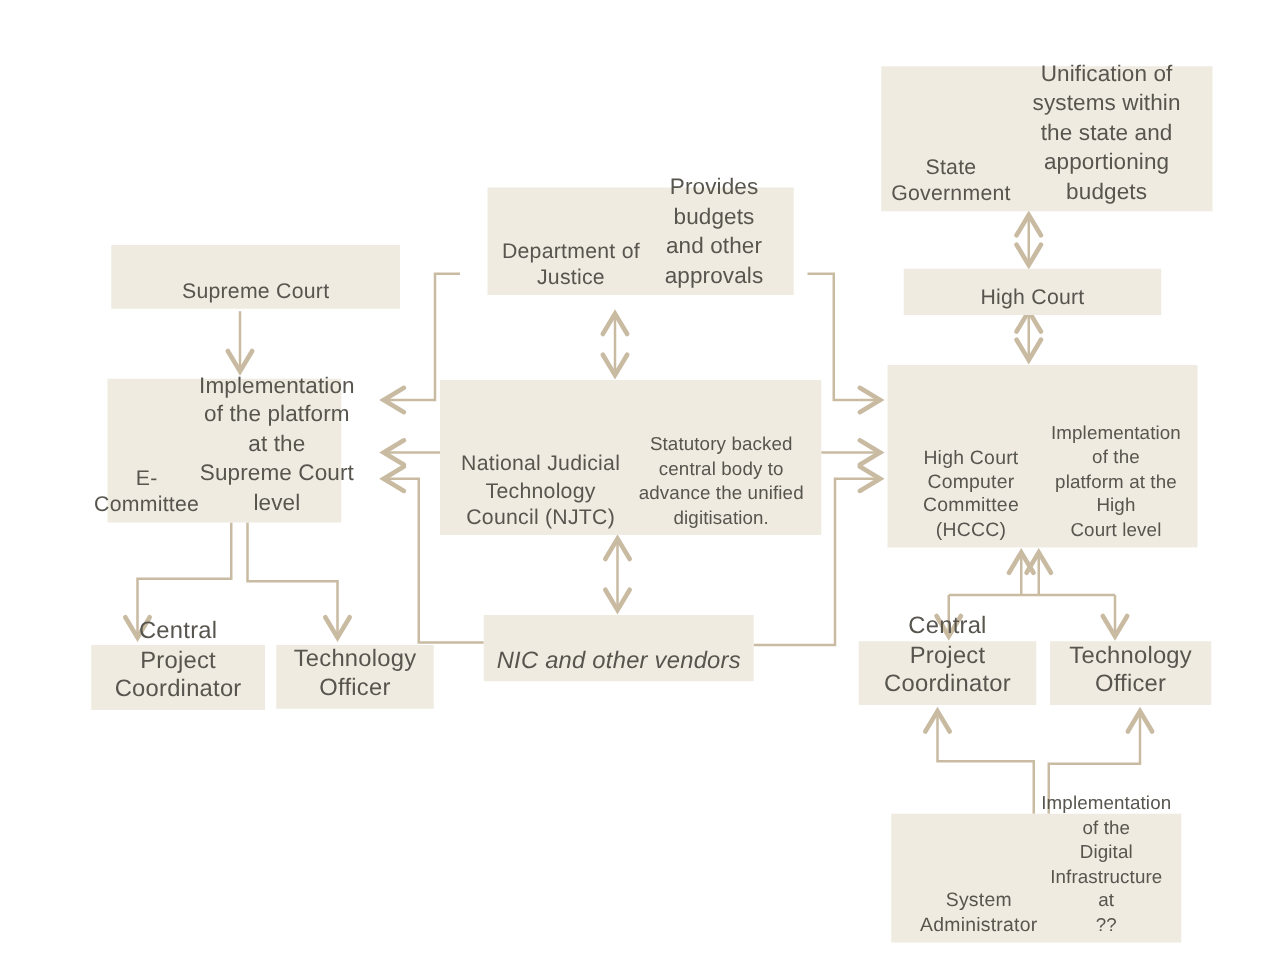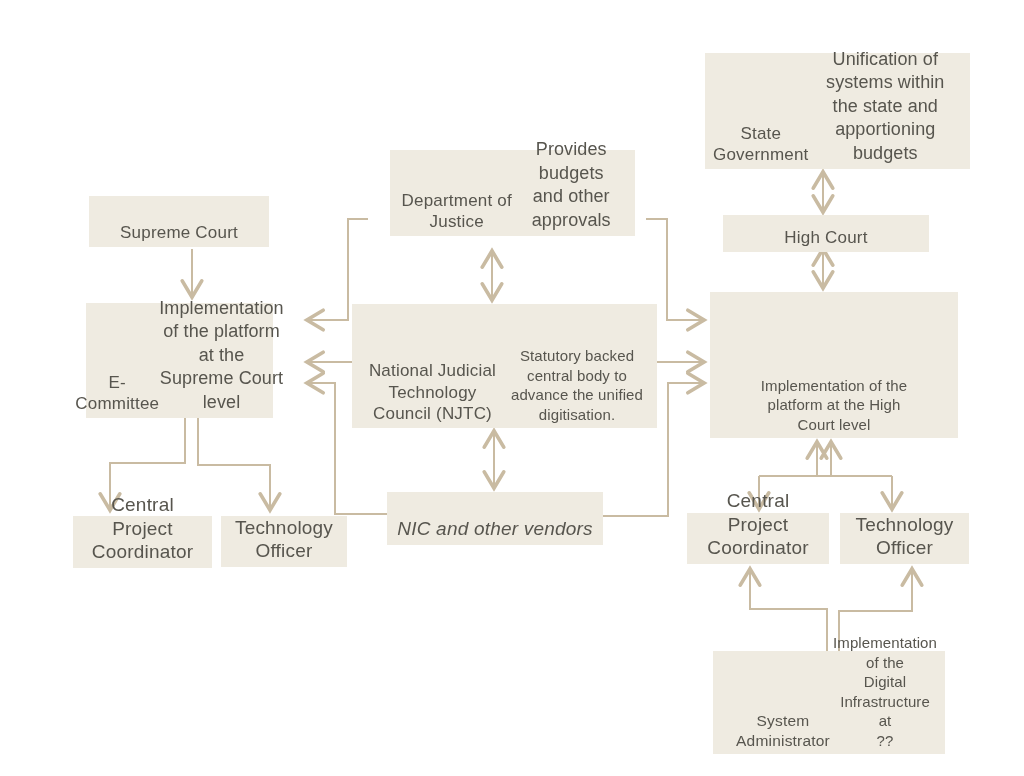--- a/index.html
+++ b/index.html
@@ -53,21 +53,21 @@
       <path d="M759,476 L892,476"></path>
       <path d="M817,476 L817,443" marker-end="url(#ah)"></path>
       <path d="M831,476 L831,443" marker-end="url(#ah)"></path>
       <path d="M759,476 L759,508" marker-end="url(#ah)"></path>
       <path d="M892,476 L892,508" marker-end="url(#ah)"></path>
       <path d="M827,651 L827,609 L750,609 L750,570" marker-end="url(#ah)"></path>
       <path d="M839,651 L839,611 L912,611 L912,570" marker-end="url(#ah)"></path>
     </g>
   </svg>
 
-  <div class="node" style="left:89px;top:196px;width:180px;height:51px;">
+  <div class="node" style="left:89px;top:196px;width:231px;height:51px;">
     <div class="node-title">Supreme Court</div>
   </div>
 
   <div class="node" style="left:86px;top:303px;width:187px;height:115px;">
     <div class="node-title">E-Committee</div>
     <div class="node-body">Implementation
 of the platform at the
 Supreme Court level</div>
   </div>
 
@@ -103,20 +103,22 @@
     <div class="node-body" style="margin-top:2px;">Unification of systems within
 the state and apportioning
 budgets</div>
   </div>
 
   <div class="node" style="left:723px;top:215px;width:206px;height:37px;">
     <div class="node-title">High Court</div>
   </div>
 
   <div class="node" style="left:710px;top:292px;width:248px;height:146px;">
+    <div class="node-title md">High Court Computer
+Committee (HCCC)</div>
     <div class="node-body gap" style="font-size:15px;">Implementation of the
 platform at the High
 Court level</div>
   </div>
 
   <div class="node" style="left:687px;top:513px;width:142px;height:51px;">
     <div class="node-title sm">Central Project
 Coordinator</div>
   </div>
 

